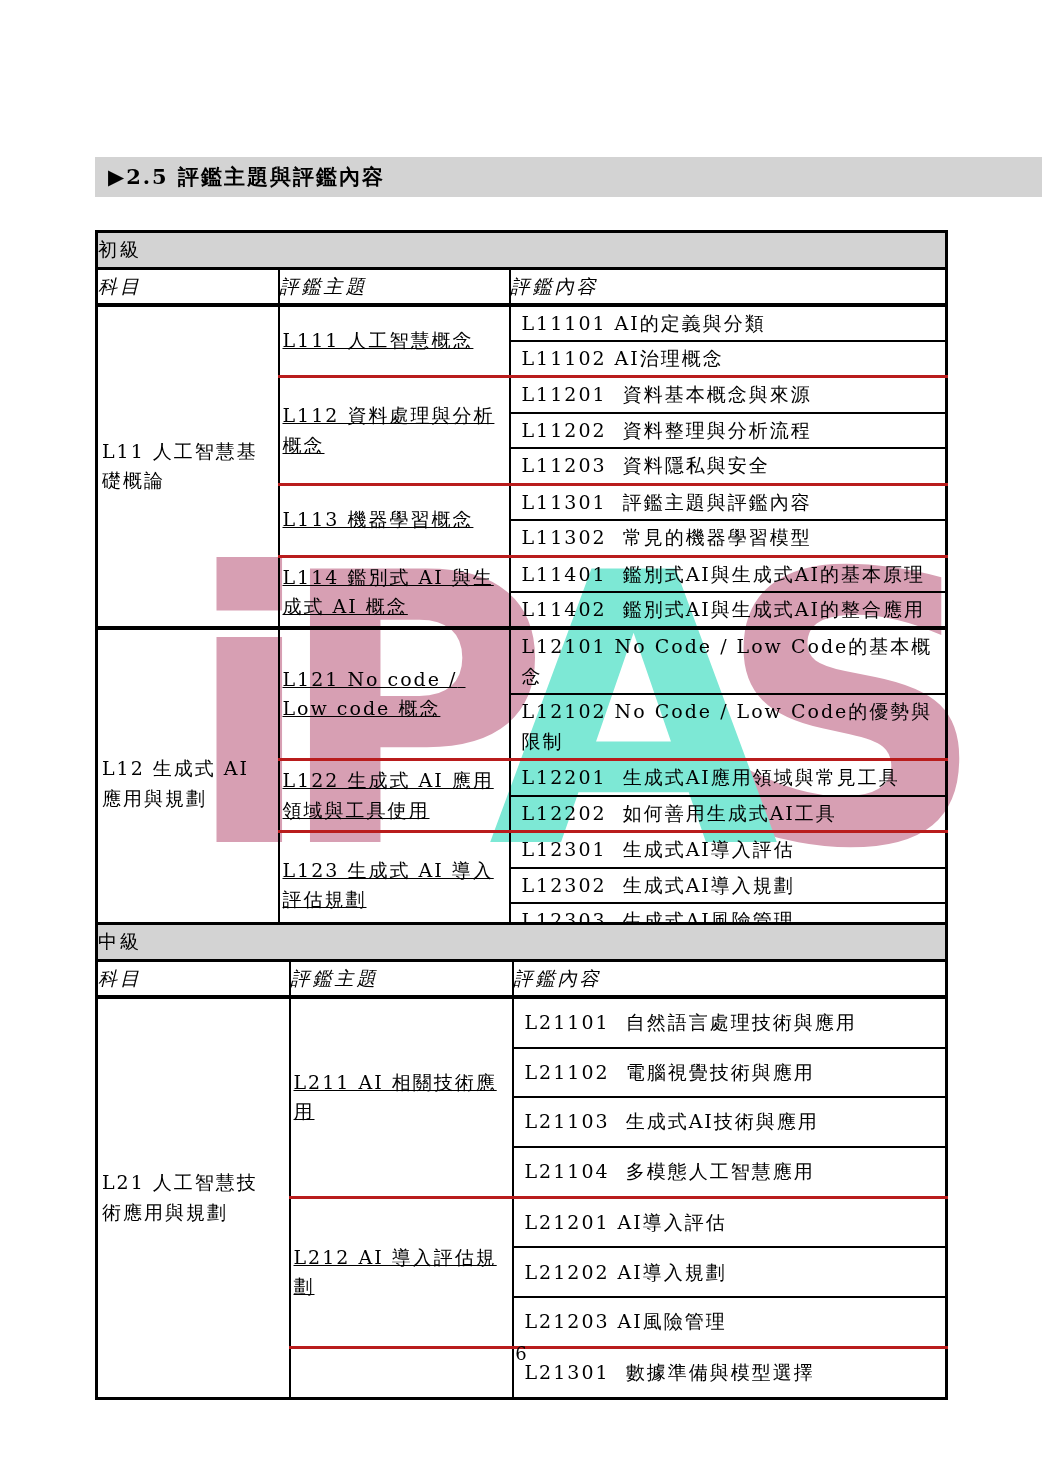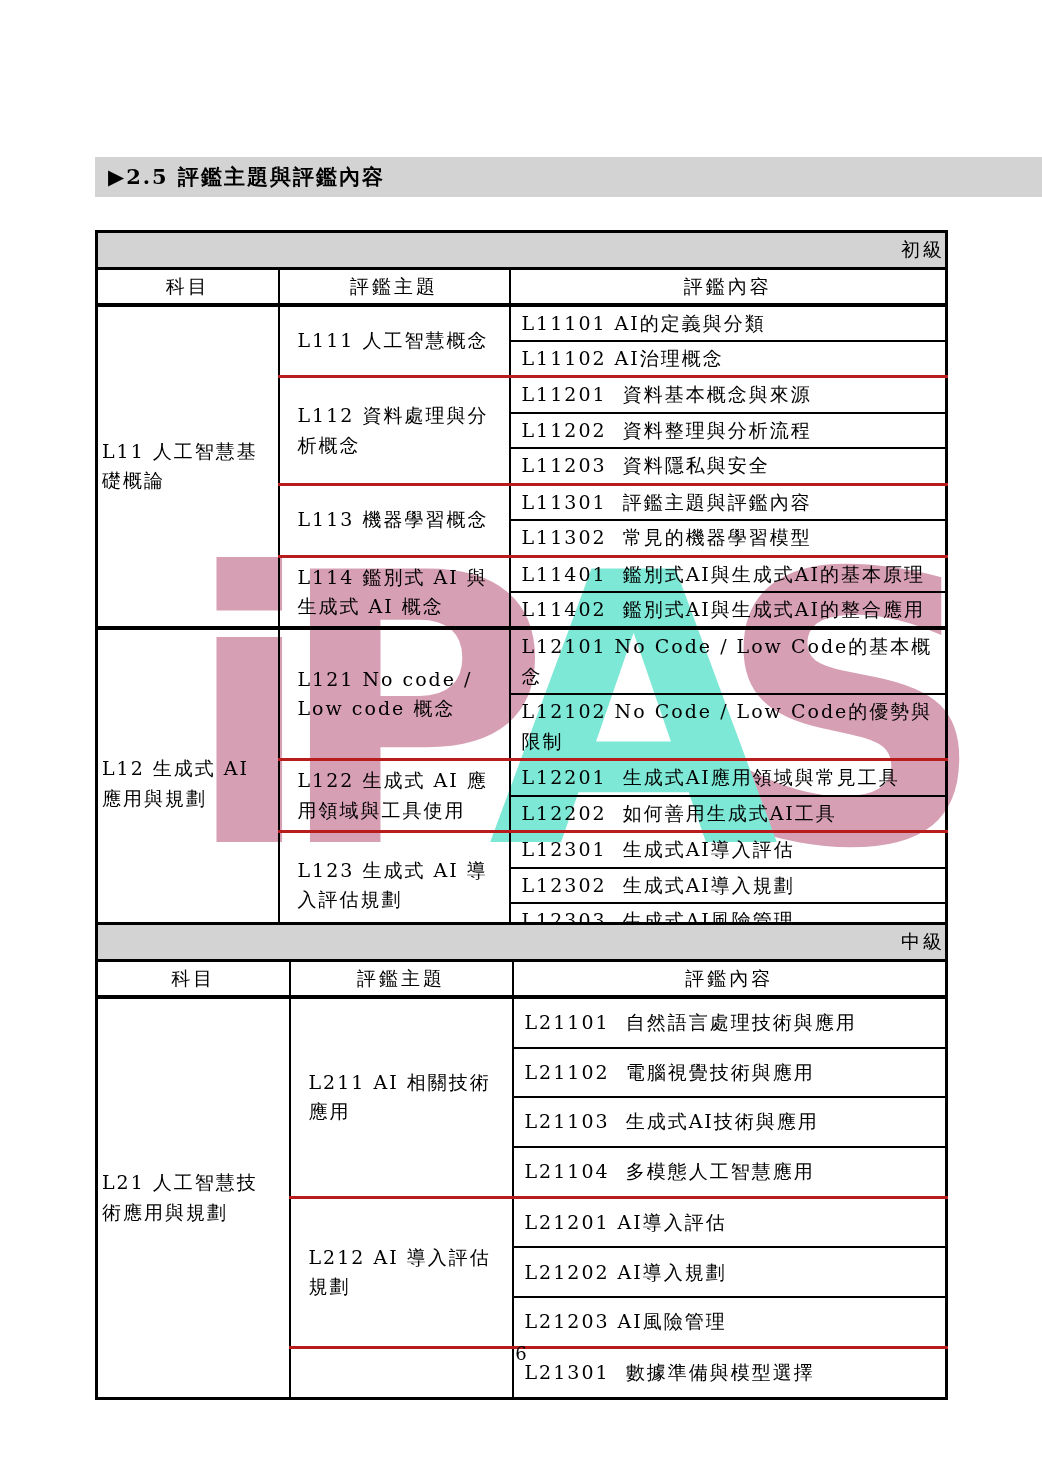--- a/index.html
+++ b/index.html
@@ -56,39 +56,41 @@
 
   table.grade td {
     border:2px solid #000;
     vertical-align:middle;
     white-space:pre-wrap;
     letter-spacing:2px;
     line-height:1.55;
   }
   tr.lvl-row td {
     background:#d3d3d3;
-    text-align:right;
+    text-align:left;
     height:37px;
     border-bottom:3px solid #000;
     letter-spacing:3px;
     margin-top:31px;
   }
   tr.hdr-row td {
-    text-align:center;
+    text-align:left;
     height:36px;
     border-bottom:3px solid #000;
     letter-spacing:3px;
+    font-style:italic;
   }
   td.subject-cell {
     padding:2px 17px 2px 4px;
     border-right:3px solid #000;
   }
   td.topic-cell {
-    padding:2px 4px 2px 18px;
+    padding:2px 4px 2px 3px;
     border-right:3px solid #000;
+    text-decoration:underline;
   }
   td.content-cell {
     padding:2px 4px 2px 11px;
   }
   tr.topic-start td { border-top:3px solid #b91c1c; }
   tr.subject-start td { border-top:4px solid #000; }
 
   
   .footer {
     position:absolute; left:0; top:1343px; width:1042px;

